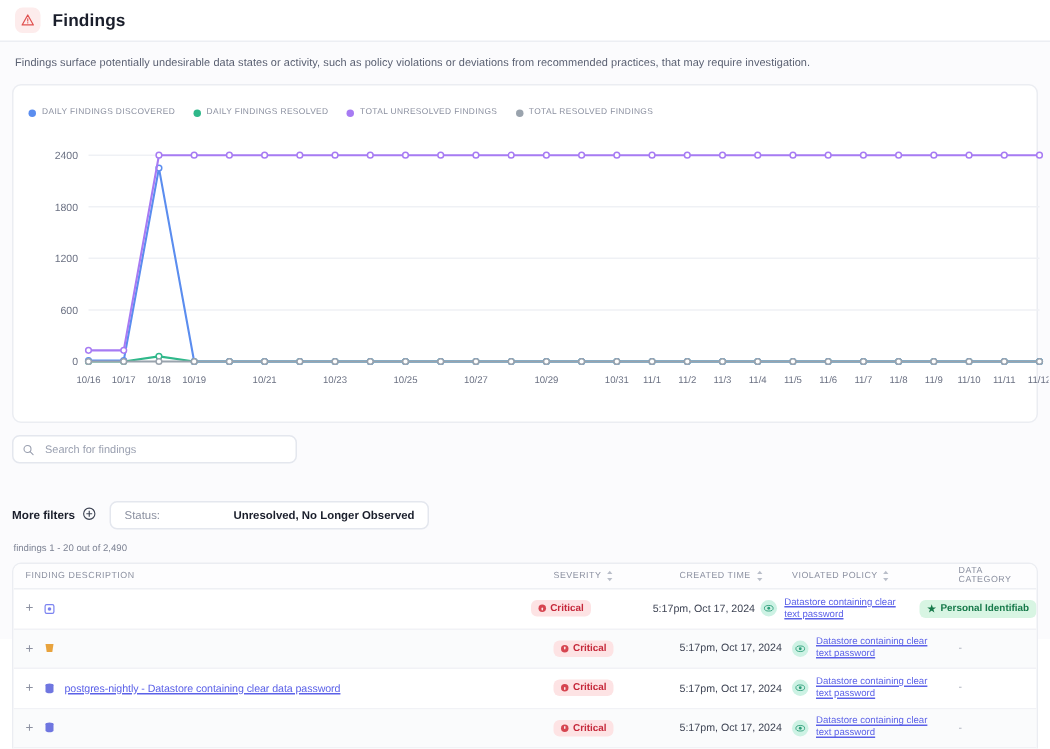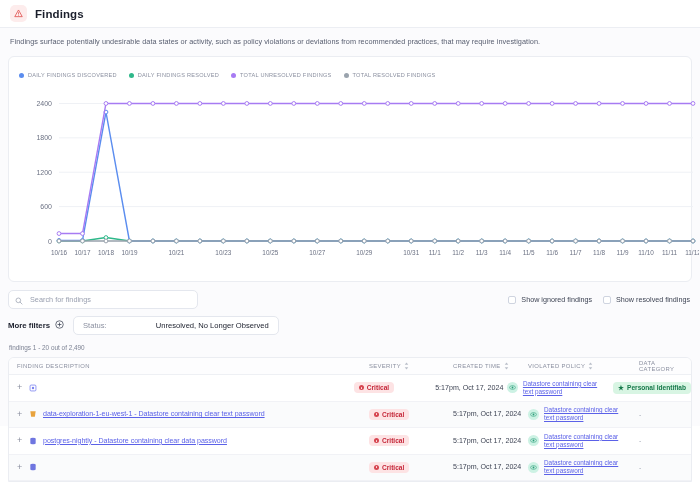--- a/index.html
+++ b/index.html
@@ -81,33 +81,33 @@
   }
   .search-box input::placeholder { color: #9aa0b0; }
   .checks { margin-left: auto; display: flex; align-items: center; gap: 11px; padding-right: 2px; }
   .check { display: flex; align-items: center; gap: 5px; }
   .check-box {
     width: 8px; height: 8px; border: 1px solid #cfd4e0; border-radius: 2px; background: #fff;
     flex: 0 0 auto;
   }
   .check-label { font-size: 7.2px; color: #3e4454; white-space: nowrap; }
 
-  .filter-row2 { display: flex; align-items: center; margin-top: 7px; gap: 9px; }
+  .filter-row2 { display: flex; align-items: center; margin-top: 25px; gap: 9px; }
   .more-filters { display: flex; align-items: center; gap: 5px; font-size: 7.8px; font-weight: bold; color: #1a1e2b; }
   .status-chip {
     border: 1px solid #e4e7ee;
     border-radius: 5px;
     background: #fff;
     padding: 4px 9px;
     font-size: 7.6px;
     color: #1a1e2b;
     display: flex; gap: 3px; text-align: center;
   }
   .status-chip .k { color: #8b90a0; font-weight: normal; }
-  .status-chip .v { font-weight: normal; padding-left: 46px; }
+  .status-chip .v { font-weight: bold; padding-left: 46px; }
 
   .count-line { font-size: 6.4px; color: #7d8394; margin-top: 9px; padding-left: 1px; }
 
   
   .table-card {
     margin: 6px 8px 0 8px;
     background: #ffffff;
     border: 1px solid #ebedf2;
     border-top-left-radius: 6px;
     border-top-right-radius: 6px;
@@ -369,30 +369,20 @@
       <div class="search-box">
         <span>
           <svg width="8" height="8" viewBox="0 0 12 12">
             <circle cx="5" cy="5" r="3.5" fill="none" stroke="#9aa0b0" stroke-width="1.1"></circle>
             <line x1="7.6" y1="7.6" x2="10.6" y2="10.6" stroke="#9aa0b0" stroke-width="1.1" stroke-linecap="round"></line>
           </svg>
         </span>
         <input type="text" placeholder="Search for findings" style="">
       </div>
 
-      <div class="checks">
-        <label class="check">
-          <span class="check-box"></span>
-          <span class="check-label">Show ignored findings</span>
-        </label>
-        <label class="check">
-          <span class="check-box"></span>
-          <span class="check-label">Show resolved findings</span>
-        </label>
-      </div>
     </div>
 
     <div class="filter-row2">
       <div class="more-filters">
         <span>More filters</span>
         <span>
           <svg width="9" height="9" viewBox="0 0 12 12">
             <circle cx="6" cy="6" r="5" fill="none" stroke="#3e4454" stroke-width="1"></circle>
             <line x1="6" y1="3.4" x2="6" y2="8.6" stroke="#3e4454" stroke-width="1"></line>
             <line x1="3.4" y1="6" x2="8.6" y2="6" stroke="#3e4454" stroke-width="1"></line>
@@ -483,21 +473,20 @@
           </div>
         </div>
         <div class="trow alt">
           <div class="td c-desc">
             <span class="expander">+</span>
             <span class="res-ico">
               <svg width="8" height="8" viewBox="0 0 12 12">
                 <path d="M2 2 L10 2 L8.8 10 L3.2 10 Z" fill="#e8a33d"></path>
               </svg>
             </span>
-            <a class="desc-link" href="#">data-exploration-1-eu-west-1 - Datastore containing clear text password</a>
           </div>
           <div class="td c-sev">
             <span class="sev-badge">
               <span class="sev-dot">
                 <i></i>
               </span>
               <span>Critical</span>
             </span>
           </div>
           <div class="td c-time">

